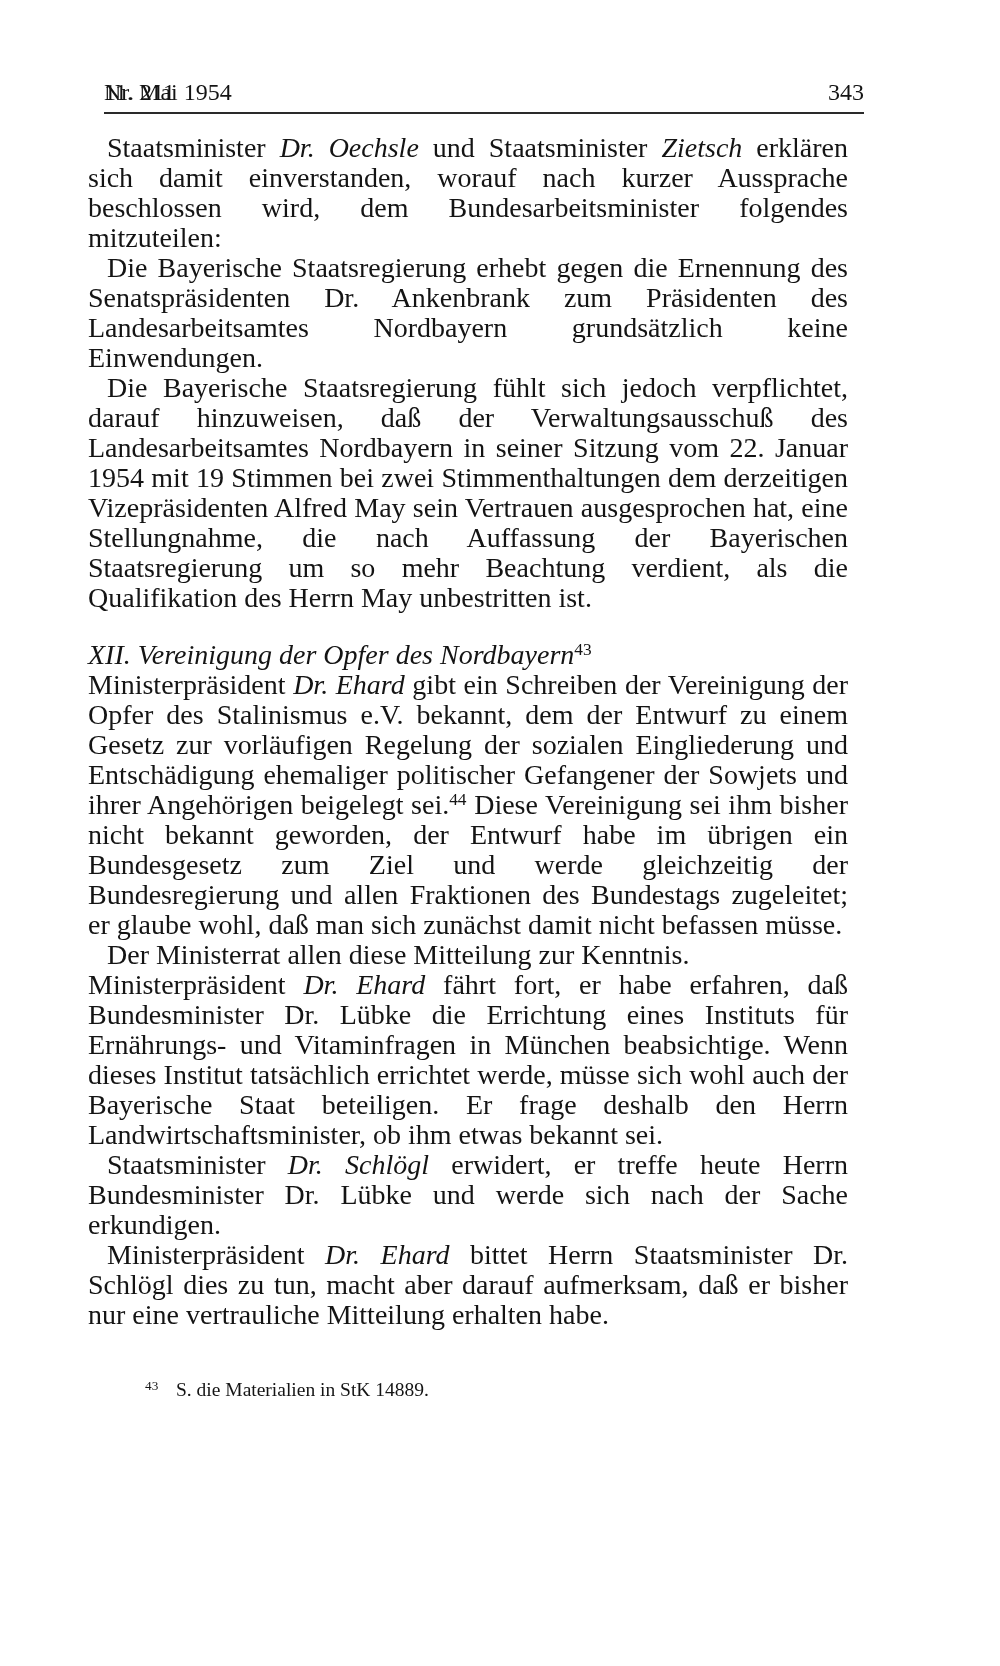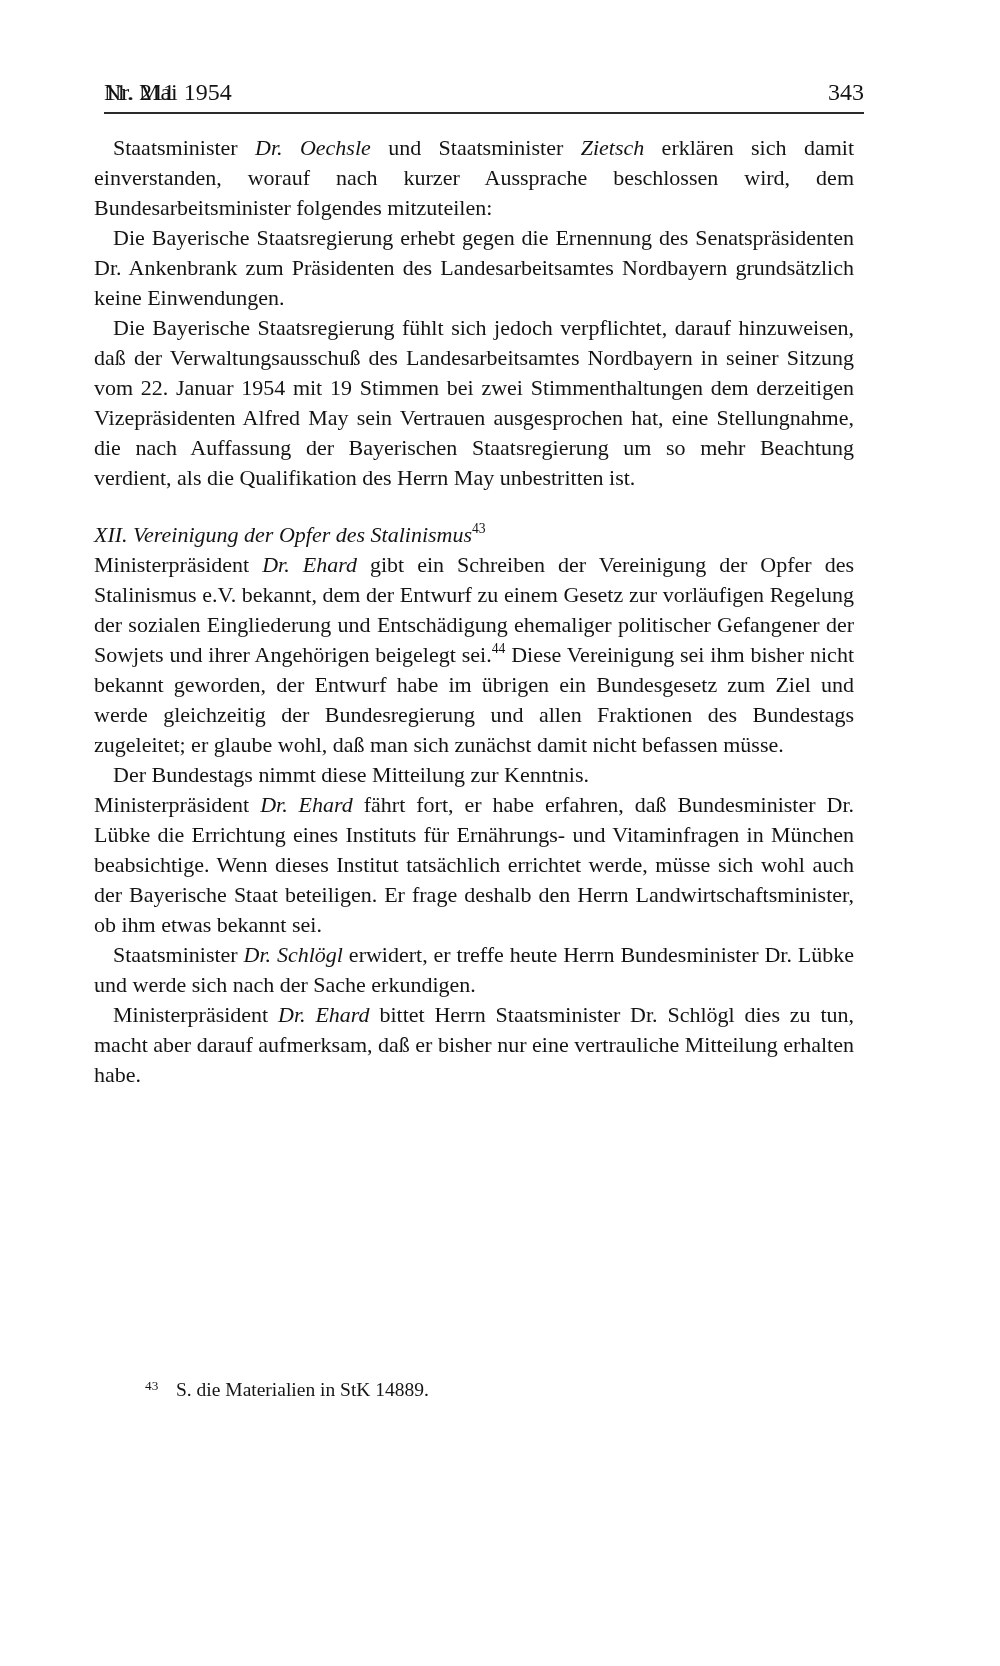--- a/index.html
+++ b/index.html
@@ -34,23 +34,23 @@
     top: 112px;
     left: 104px;
     width: 760px;
     height: 0;
     border-top: 2px solid #2a2a2a;
   }
   
   .doc-body {
     position: absolute;
     top: 133px;
-    left: 94px;
+    left: 88px;
     width: 760px;
-    font-size: 22px;
+    font-size: 28px;
     line-height: 30px;
     text-align: justify;
     hyphens: auto;
     -webkit-hyphens: auto;
   }
   .para { margin: 0; }
   .para.indent { text-indent: 19px; }
   .heading {
     margin-top: 27px;
     font-style: italic;
@@ -95,23 +95,23 @@
     <span class="head-left">Nr. 211</span>
     <span class="head-center">11. Mai 1954</span>
     <span class="head-right">343</span>
   </div>
   <div class="head-rule"></div>
 
   <div class="doc-body">
       <div class="para indent"><span>Staatsminister </span><span class="it">Dr. Oechsle</span><span> und Staatsminister </span><span class="it">Zietsch</span><span> erklären sich damit einverstanden, worauf nach kurzer Aussprache beschlossen wird, dem Bundesarbeitsminister folgendes mitzuteilen:</span></div>
       <div class="para indent"><span>Die Bayerische Staatsregierung erhebt gegen die Ernennung des Senatspräsidenten Dr. Ankenbrank zum Präsidenten des Landesarbeitsamtes Nordbayern grundsätzlich keine Einwendungen.</span></div>
       <div class="para indent"><span>Die Bayerische Staatsregierung fühlt sich jedoch verpflichtet, darauf hinzuweisen, daß der Verwaltungsausschuß des Landesarbeitsamtes Nordbayern in seiner Sitzung vom 22. Januar 1954 mit 19 Stimmen bei zwei Stimmenthaltungen dem derzeitigen Vizepräsidenten Alfred May sein Vertrauen ausgesprochen hat, eine Stellungnahme, die nach Auffassung der Bayerischen Staatsregierung um so mehr Beachtung verdient, als die Qualifikation des Herrn May unbestritten ist.</span></div>
-      <div class="heading"><span class="it">XII. Vereinigung der Opfer des Stalinismus</span><sup class="fnref">43</sup></div>
+      <div class="heading"><span class="it">XII. Vereinigung der Opfer des Nordbayern</span><sup class="fnref">43</sup></div>
       <div class="para"><span>Ministerpräsident </span><span class="it">Dr. Ehard</span><span> gibt ein Schreiben der Vereinigung der Opfer des Stalinismus e.V. bekannt, dem der Entwurf zu einem Gesetz zur vorläufigen Regelung der sozialen Eingliederung und Entschädigung ehemaliger politischer Gefangener der Sowjets und ihrer Angehörigen beigelegt sei.</span><sup class="fnref">44</sup><span> Diese Vereinigung sei ihm bisher nicht bekannt geworden, der Entwurf habe im übrigen ein Bundesgesetz zum Ziel und werde gleichzeitig der Bundesregierung und allen Fraktionen des Bundestags zugeleitet; er glaube wohl, daß man sich zunächst damit nicht befassen müsse.</span></div>
-      <div class="para indent"><span>Der Bundestags nimmt diese Mitteilung zur Kenntnis.</span></div>
+      <div class="para indent"><span>Der Ministerrat allen diese Mitteilung zur Kenntnis.</span></div>
       <div class="para"><span>Ministerpräsident </span><span class="it">Dr. Ehard</span><span> fährt fort, er habe erfahren, daß Bundesminister Dr. Lübke die Errichtung eines Instituts für Ernährungs- und Vitaminfragen in München beabsichtige. Wenn dieses Institut tatsächlich errichtet werde, müsse sich wohl auch der Bayerische Staat beteiligen. Er frage deshalb den Herrn Landwirtschaftsminister, ob ihm etwas bekannt sei.</span></div>
       <div class="para indent"><span>Staatsminister </span><span class="it">Dr. Schlögl</span><span> erwidert, er treffe heute Herrn Bundesminister Dr. Lübke und werde sich nach der Sache erkundigen.</span></div>
       <div class="para indent"><span>Ministerpräsident </span><span class="it">Dr. Ehard</span><span> bittet Herrn Staatsminister Dr. Schlögl dies zu tun, macht aber darauf aufmerksam, daß er bisher nur eine vertrauliche Mitteilung erhalten habe.</span></div>
     </div>
 
   <div class="footnotes">
       <div class="footnote"><span class="fn-marker">43</span><span>S. die Materialien in StK 14889.</span></div>
     </div>
 
 </div>

